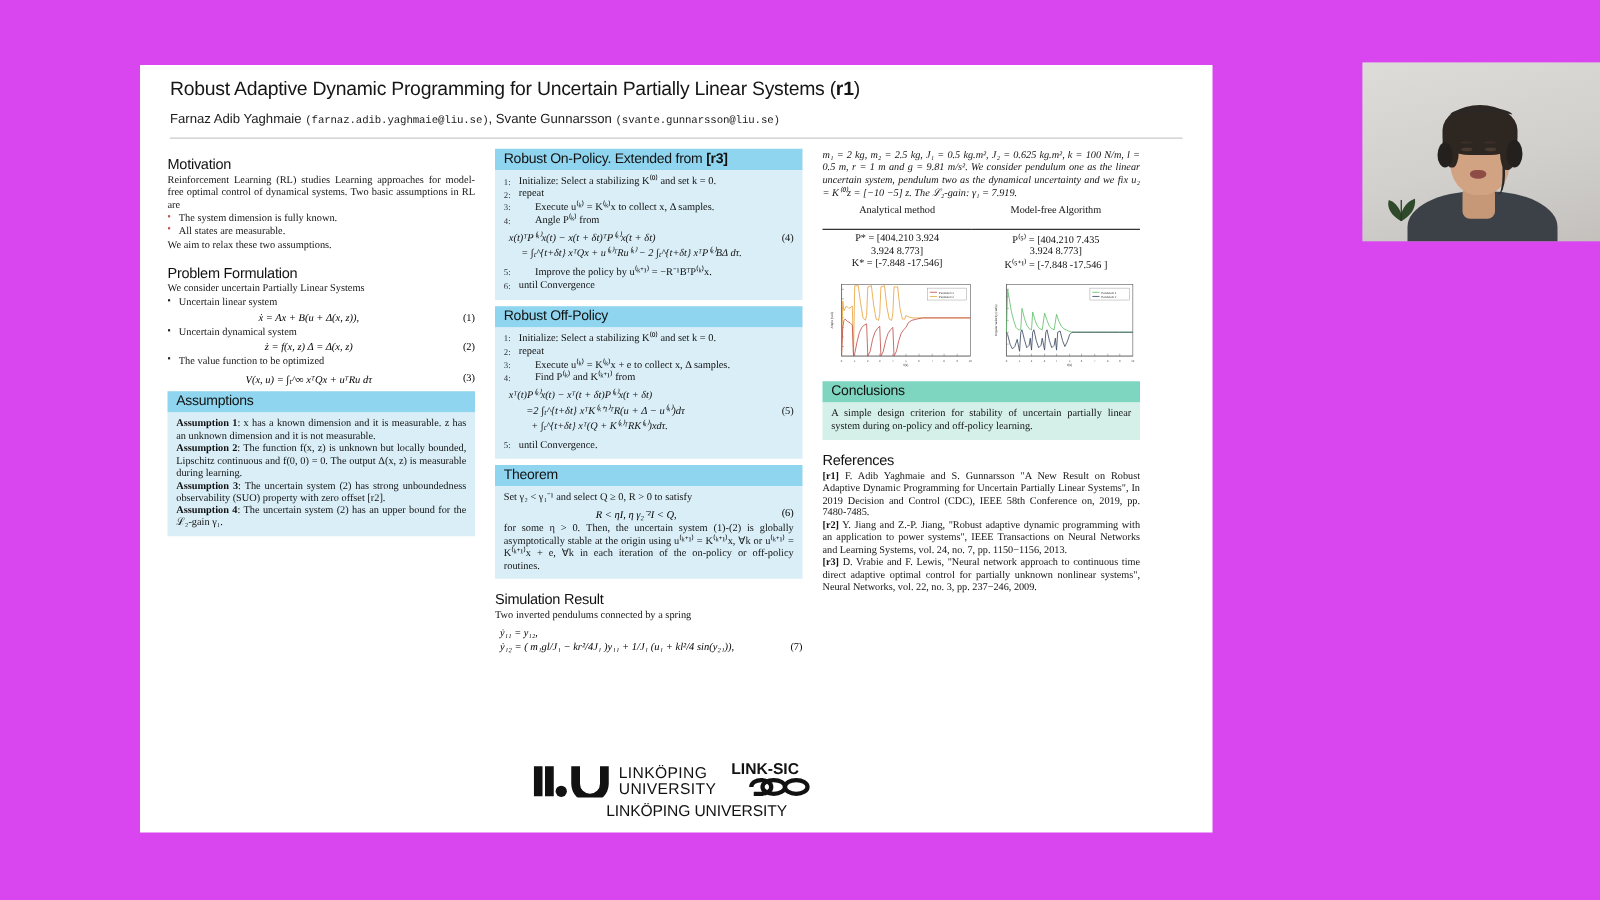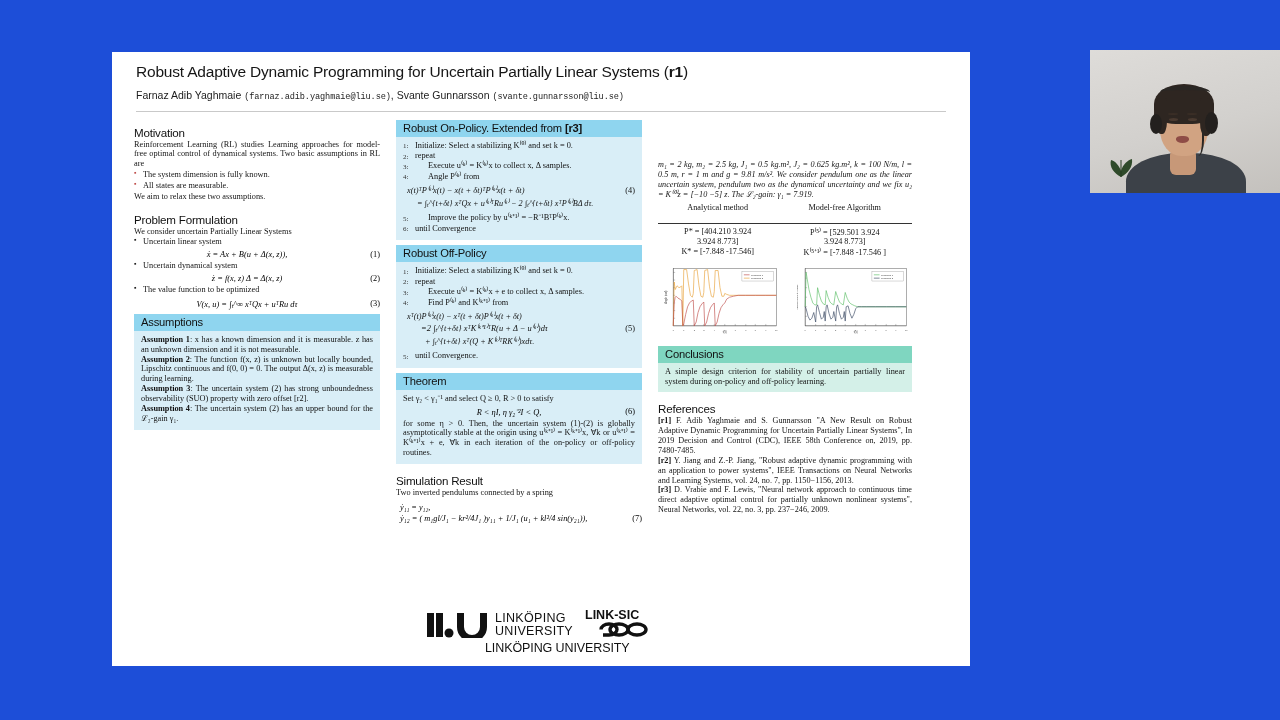--- a/index.html
+++ b/index.html
@@ -1,21 +1,21 @@
 <!DOCTYPE html>
 <html><head>
 <meta charset="utf-8">
 <style>
   * { box-sizing: border-box; margin: 0; padding: 0; }
   html, body {
     width: 1280px; height: 720px;
     background: #000; overflow: hidden;
     font-family: "Liberation Sans", sans-serif;
   }
-  #screen { position: relative; width: 1280px; height: 720px; background: #1d4ed8; }
+  #screen { position: relative; width: 1280px; height: 720px; background: #d946ef; }
 
   
   #slide {
     position: absolute; left: 112px; top: 52px;
     width: 858px; height: 614px;
     background: #ffffff; overflow: hidden;
   }
 
   .hdr { padding: 10px 24px 0 24px; }
   .hdr-title {
@@ -30,21 +30,21 @@
   .hdr-rule { margin: 7px 24px 0 24px; border-top: 1px solid #c9c9c9; }
 
   
   #cols {
     display: flex; gap: 16px;
     padding: 8px 22px 0 22px;
     font-family: "Liberation Serif", serif;
   }
   .col { width: 246px; }
   .col.mid { width: 246px; }
-  .col.right { width: 254px; margin-top: 40px; }
+  .col.right { width: 254px; }
 
   h2.sec {
     font-family: "Liberation Sans", sans-serif;
     font-size: 11.6px; font-weight: 400; color: #111;
     letter-spacing: -0.2px; margin: 6px 0 1px 0;
   }
   p.body {
     font-size: 8.3px; line-height: 1.19; text-align: justify;
     color: #141414; margin: 0;
   }
@@ -333,21 +333,21 @@
           <tbody>
               <tr class="hd">
             <td>Analytical method</td>
             <td>Model-free Algorithm</td>
           </tr>
           <tr class="rule">
                 <td colspan="2"></td>
               </tr>
           <tr>
             <td>P* = [404.210 3.924</td>
-            <td>P⁽⁵⁾ = [529.501 3.924</td>
+            <td>P⁽⁵⁾ = [404.210 7.435</td>
           </tr>
           <tr>
             <td>3.924      8.773]</td>
             <td>3.924      8.773]</td>
           </tr>
           <tr>
             <td>K* = [-7.848   -17.546]</td>
             <td>K⁽⁵⁺¹⁾ = [-7.848   -17.546 ]</td>
           </tr>
         </tbody>

